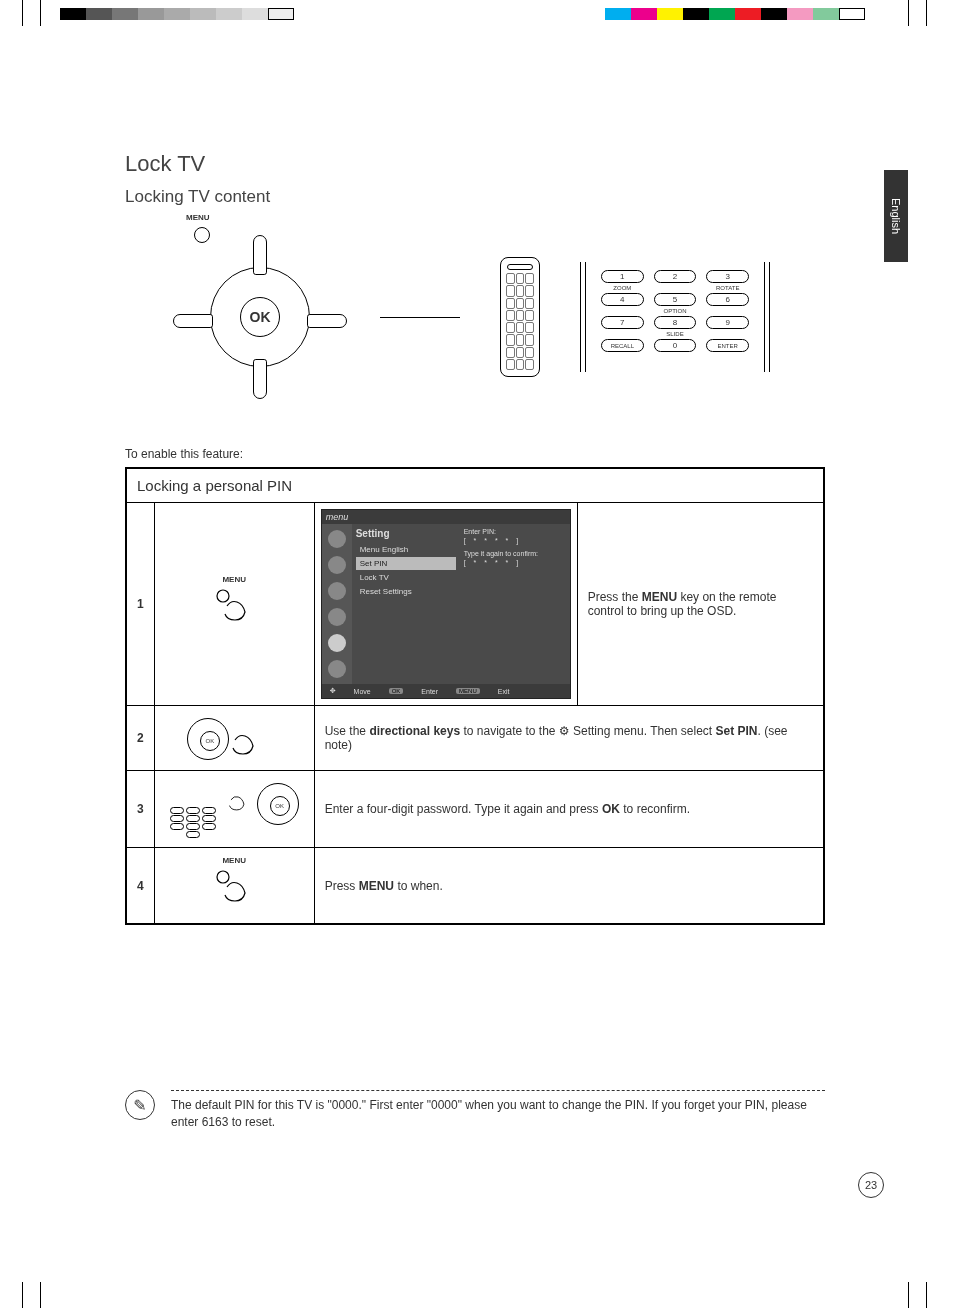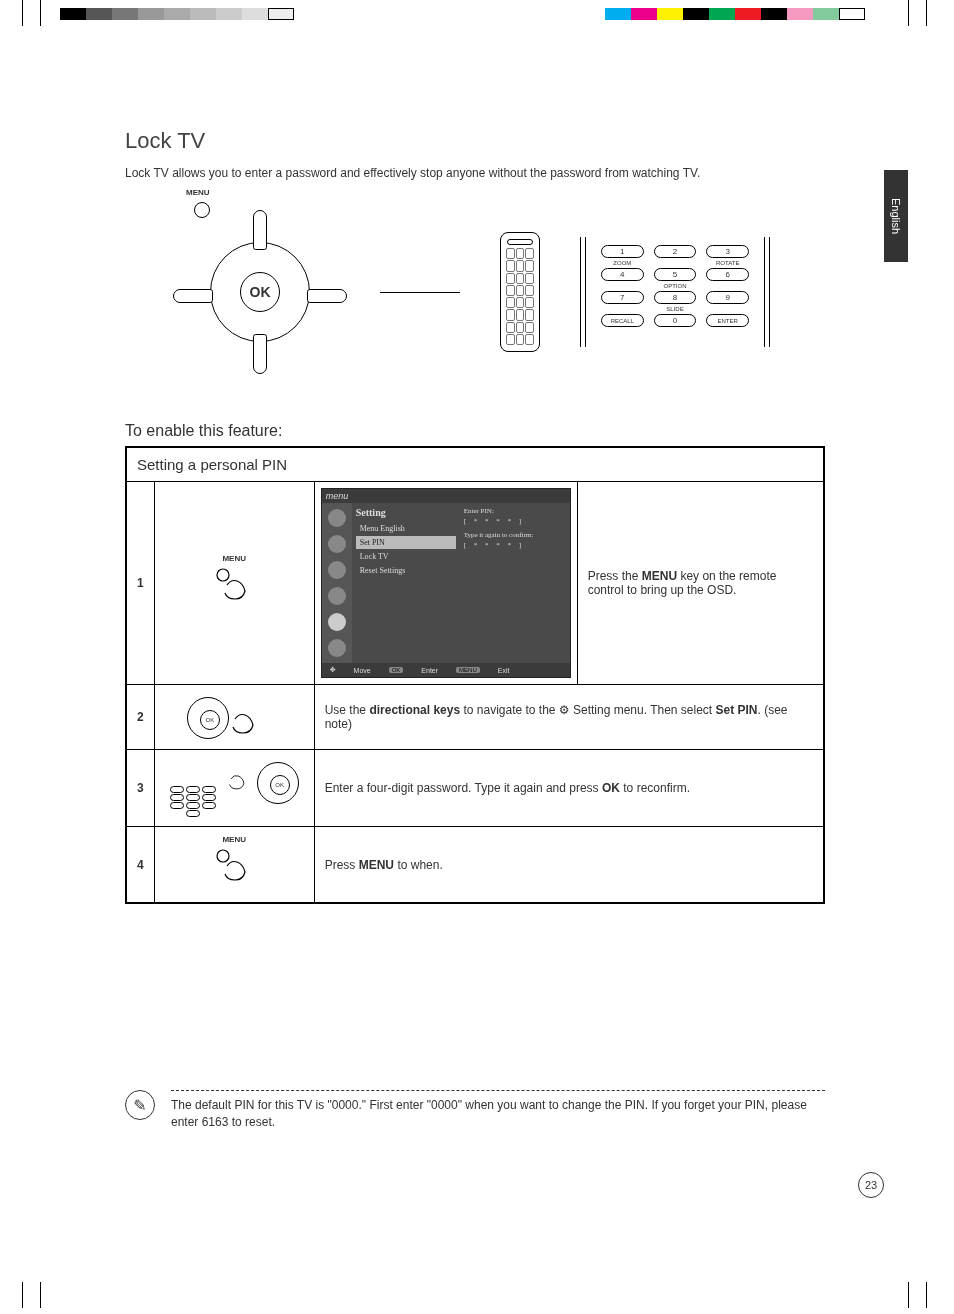--- a/index.html
+++ b/index.html
@@ -12,21 +12,21 @@
     height: 1314px;
     position: relative;
     color: #333;
   }
   .crop-marks { position: absolute; }
   .crop-v { width: 1px; height: 20px; background: #000; }
   .color-bar { position: absolute; top: 8px; display: flex; height: 12px; }
   .color-bar .sw { width: 26px; height: 12px; }
   .cb-left { left: 60px; }
   .cb-right { left: 605px; }
-  .page { position: absolute; left: 125px; top: 128px; width: 700px; }
+  .page { position: absolute; left: 125px; top: 151px; width: 700px; }
   h1.title { font-size: 22px; font-weight: 500; color: #444; margin: 0 0 10px 0; }
   h2.subtitle { font-size: 17px; font-weight: 500; color: #444; margin: 0 0 10px 0; }
   p.body { font-size: 12px; line-height: 1.5; margin: 0 0 8px 0; color: #333; }
   .lang-tab {
     position: absolute; right: 46px; top: 170px;
     width: 24px; height: 92px; background: #333; color: #fff;
     font-size: 11px; display: flex; align-items: center; justify-content: center;
     writing-mode: vertical-rl;
   }
   .illus-row { margin: 30px 0 50px 0; display: flex; align-items: center; justify-content: center; gap: 40px; }
@@ -46,29 +46,29 @@
   .remote-outline { width:40px; height:120px; border:1.2px solid #000; border-radius:8px; position:relative; background:#fff; }
   .remote-outline::before { content:""; position:absolute; left:6px; top:6px; right:6px; height:4px; border:1px solid #000; border-radius:3px; }
   .remote-grid { position:absolute; left:5px; top:15px; right:5px; bottom:6px; display:grid; grid-template-columns:repeat(3,1fr); grid-template-rows:repeat(8,1fr); gap:1px; }
   .remote-grid div { border:0.6px solid #777; border-radius:2px; }
   .keypad { position:relative; width:190px; height:110px; border-left:1px solid #000; border-right:1px solid #000; padding:0 8px; }
   .keypad::before { content:""; position:absolute; left:4px; top:0; bottom:0; width:1px; background:#000; }
   .keypad::after { content:""; position:absolute; right:4px; top:0; bottom:0; width:1px; background:#000; }
   .kp-grid { display:grid; grid-template-columns:repeat(3,1fr); gap:4px 10px; padding:8px 12px; }
   .kbtn { border:1.2px solid #000; border-radius:9px; height:13px; font-size:8px; display:flex; align-items:center; justify-content:center; }
   .klbl { font-size:6px; text-align:center; grid-column:span 1; margin-top:-2px; margin-bottom:-2px; }
-  .enable-label { font-size: 16px; margin: 0 0 6px 0; }
+  .enable-label { font-size: 12px; margin: 0 0 6px 0; }
   .steps-table { width:100%; border:2px solid #000; border-collapse:collapse; }
   .steps-table th { text-align:left; font-weight:500; font-size:15px; padding:8px 10px; border-bottom:1.6px solid #000; }
   .steps-table td { border:1.2px solid #000; padding:8px 10px; font-size:12px; vertical-align:middle; }
   .steps-table td.num { width:28px; text-align:center; font-weight:bold; }
   .steps-table td.img { width:160px; text-align:center; font-size:9px; }
   .osd { width:250px; background:#4a4a4a; color:#ddd; font-size:8px; border:1px solid #222; }
   .osd-top { padding:2px 4px; font-style:italic; font-size:9px; background:#3b3b3b; }
-  .osd-body { display:flex;font-family:Liberation Serif, serif; }
+  .osd-body { display:flex; }
   .osd-left { width:30px; background:#565656; display:flex; flex-direction:column; align-items:center; gap:8px; padding:6px 0; }
   .osd-left .ic { width:18px; height:18px; background:#888; border-radius:50%; }
   .osd-mid { flex:1; padding:4px; }
   .osd-mid .hdr { font-weight:bold; font-size:10px; margin-bottom:4px; }
   .osd-mid .row { padding:2px 4px; margin:1px 0; }
   .osd-mid .row.sel { background:#bbb; color:#222; }
   .osd-right { width:110px; padding:4px; font-size:7px; }
   .osd-right .stars { letter-spacing:3px; margin:2px 0 6px 0; }
   .osd-foot { display:flex; gap:18px; padding:3px 8px; background:#3b3b3b; font-size:7px; align-items:center; }
   .osd-foot .tag { background:#888; color:#000; padding:0 3px; border-radius:2px; font-size:6px; }
@@ -127,21 +127,21 @@
   <div class="sw" style="background: rgb(0, 0, 0);"></div>
   <div class="sw" style="background: rgb(244, 154, 193);"></div>
   <div class="sw" style="background: rgb(130, 202, 156);"></div>
   <div class="sw" style="border: 1px solid rgb(0, 0, 0); background: rgb(255, 255, 255);"></div>
 </div>
 
 <div class="lang-tab">English</div>
 
 <div class="page">
   <h1 class="title">Lock TV</h1>
-  <p class="body">Lock TV allows you to enter a password and effectively stop anyone without the password from watching TV.</p>
+  <h2 class="subtitle">Locking TV content</h2>
 
   <div class="illus-row">
     <div class="dpad-wrap">
       <div class="menu-lbl">MENU</div>
       <div class="menu-dot"></div>
       <div class="dpad-circle"></div>
       <div class="dpad-arm arm-up"></div>
       <div class="dpad-arm arm-down"></div>
       <div class="dpad-arm arm-left"></div>
       <div class="dpad-arm arm-right"></div>
@@ -201,21 +201,21 @@
         <div class="kbtn" style="font-size:6px">ENTER</div>
       </div>
     </div>
   </div>
 
   <p class="enable-label">To enable this feature:</p>
 
   <table class="steps-table">
     <tbody>
         <tr>
-          <th colspan="4">Setting a personal PIN</th>
+          <th colspan="4">Locking a personal PIN</th>
         </tr>
 
     <tr>
       <td class="num">1</td>
       <td class="img">
         <span class="mini-menu-lbl">MENU</span>
         <svg class="hand-svg" viewBox="0 0 50 46">
           <circle cx="14" cy="10" r="6" fill="none" stroke="#000" stroke-width="1.2"></circle>
           <path d="M18 20 q4 -6 10 -4 q6 2 8 10 q-2 8 -10 8 q-8 0 -10 -6" fill="none" stroke="#000" stroke-width="1.2"></path>
         </svg>

